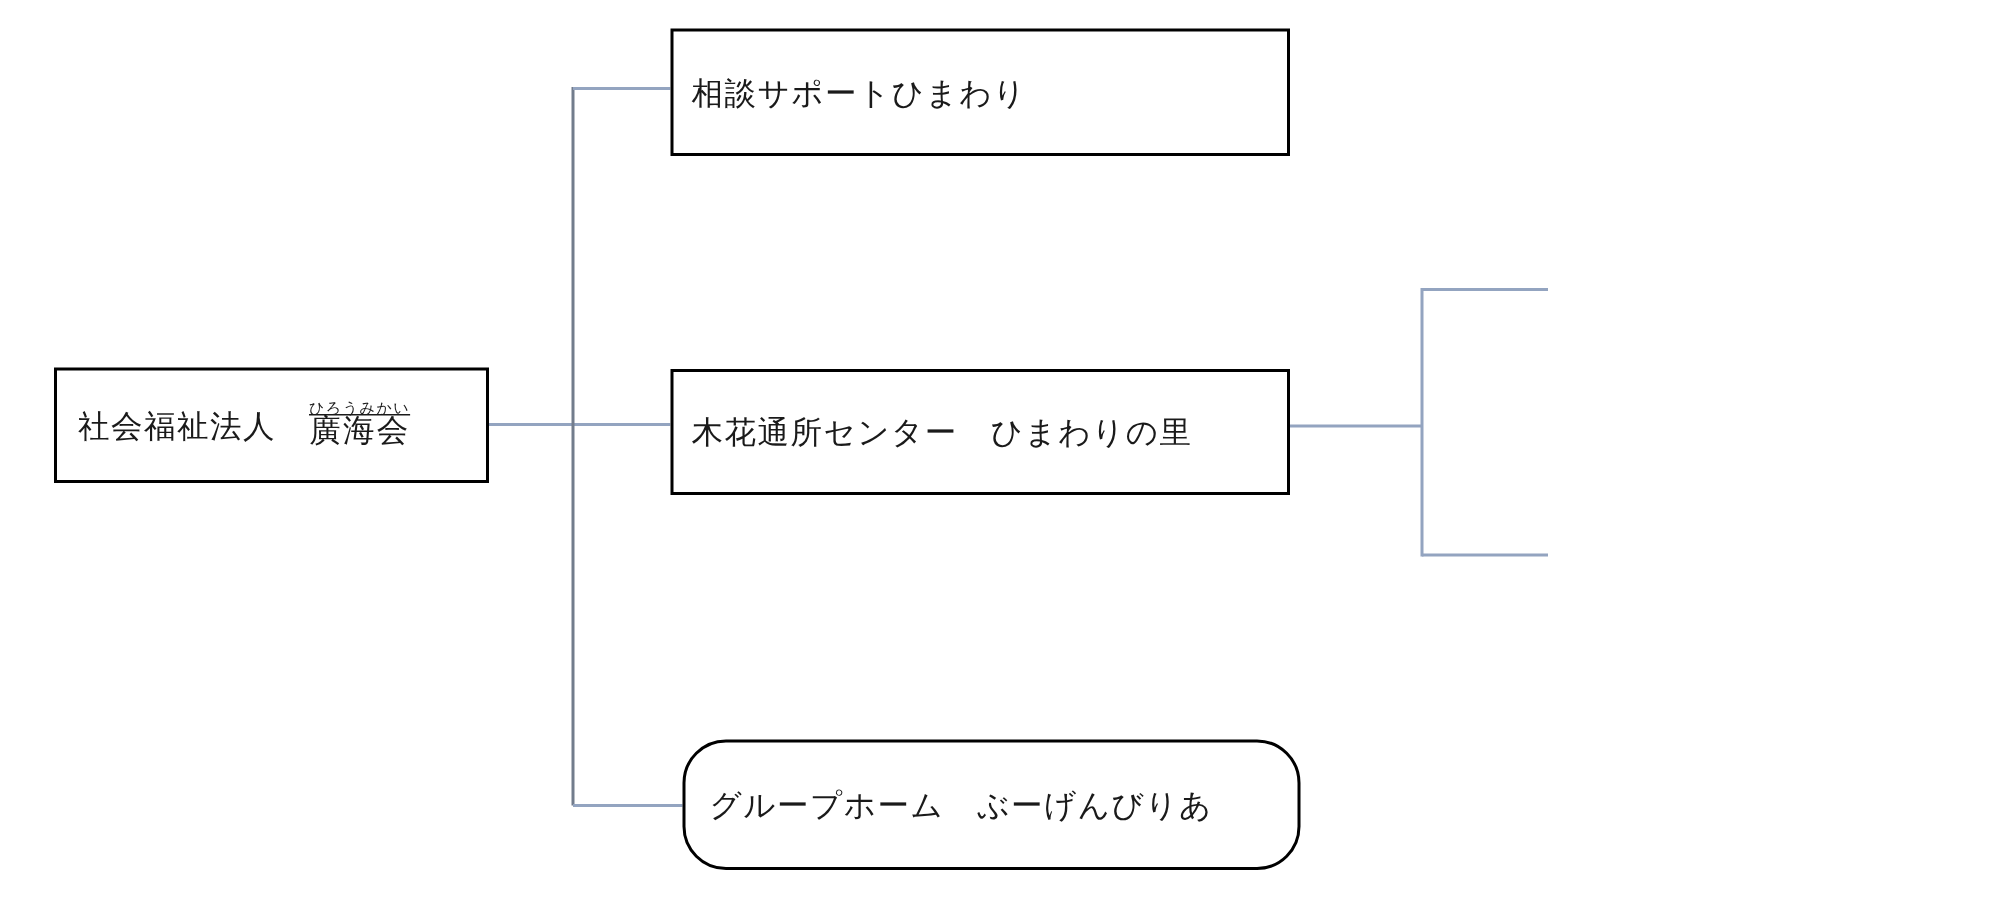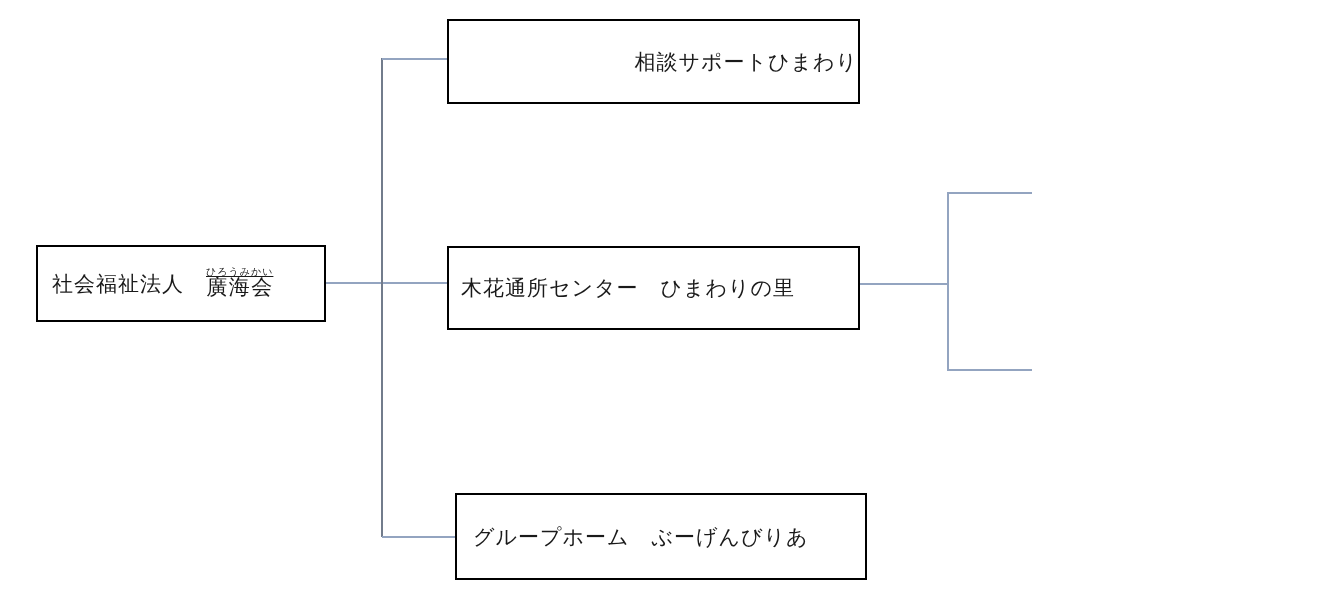--- a/index.html
+++ b/index.html
@@ -57,27 +57,27 @@
   <div class="line h" style="left:860px; top:283px; width:88px;"></div>
   <div class="line v" style="left:947px; top:192px; height:179px;"></div>
   <div class="line h" style="left:948px; top:192px; width:84px;"></div>
   <div class="line h" style="left:948px; top:369px; width:84px;"></div>
 
   <div class="node" style="left:23px; top:245px; width:290px; height:77px; padding-left:14px;margin-left:13px;">
     <span>社会福祉法人　</span>
       <ruby><span>廣海会</span><rt>ひろうみかい</rt></ruby>
   </div>
 
-  <div class="node" style="left:447px; top:19px; width:413px; height:85px; padding-left:12px;justify-content:flex-end;">
+  <div class="node" style="left:447px; top:19px; width:413px; height:85px; padding-left:12px;">
     <span>相談サポートひまわり</span>
   </div>
 
   <div class="node" style="left:447px; top:246px; width:413px; height:84px; padding-left:12px;">
     <span>木花通所センター　ひまわりの里</span>
   </div>
 
-  <div class="node" style="left:455px; top:493px; width:412px; height:87px; padding-left:16px;">
+  <div class="node" style="left:455px; top:493px; width:412px; height:87px; padding-left:16px;border-radius:29px;">
     <span>グループホーム　ぶーげんびりあ</span>
   </div>
 
 
 
 </div>
 
 </body></html>

